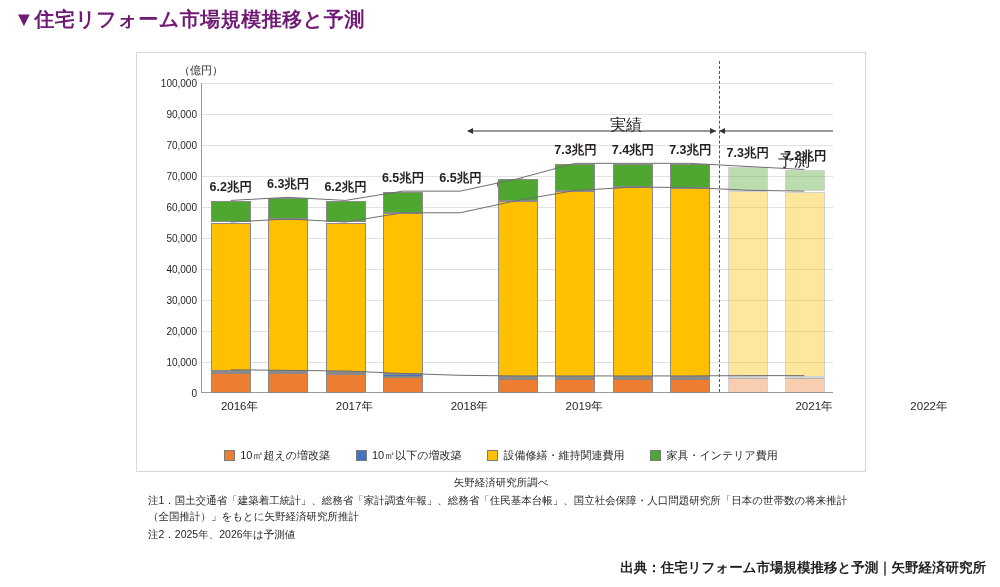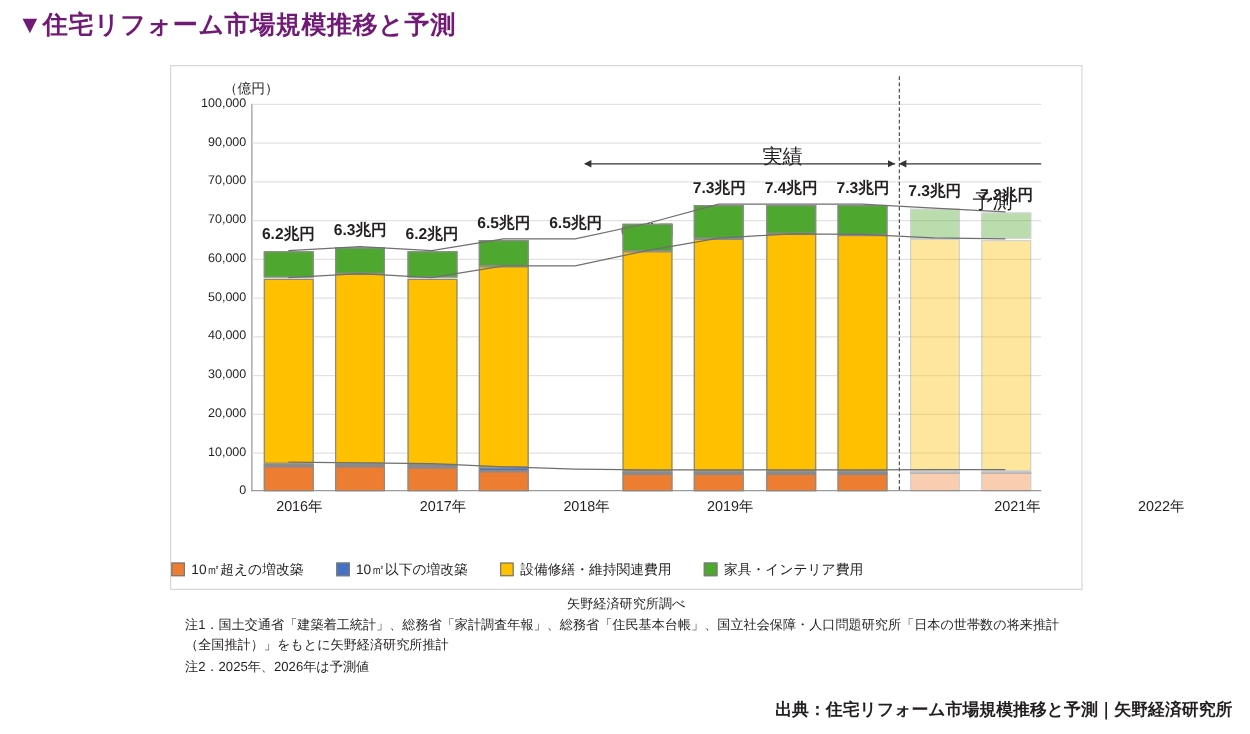--- a/index.html
+++ b/index.html
@@ -126,20 +126,21 @@
     position: absolute;
     font-size: 16px;
     color: #231f20;
   }
   .legend {
     position: absolute;
     left: 0;
     right: 0;
     top: 395px;
     display: flex;
+    justify-content: center;
     gap: 26px;
     font-size: 11px;
     color: #231f20;
   }
   .legend-item {
     display: flex;
     align-items: center;
     gap: 5px;
     white-space: nowrap;
   }

